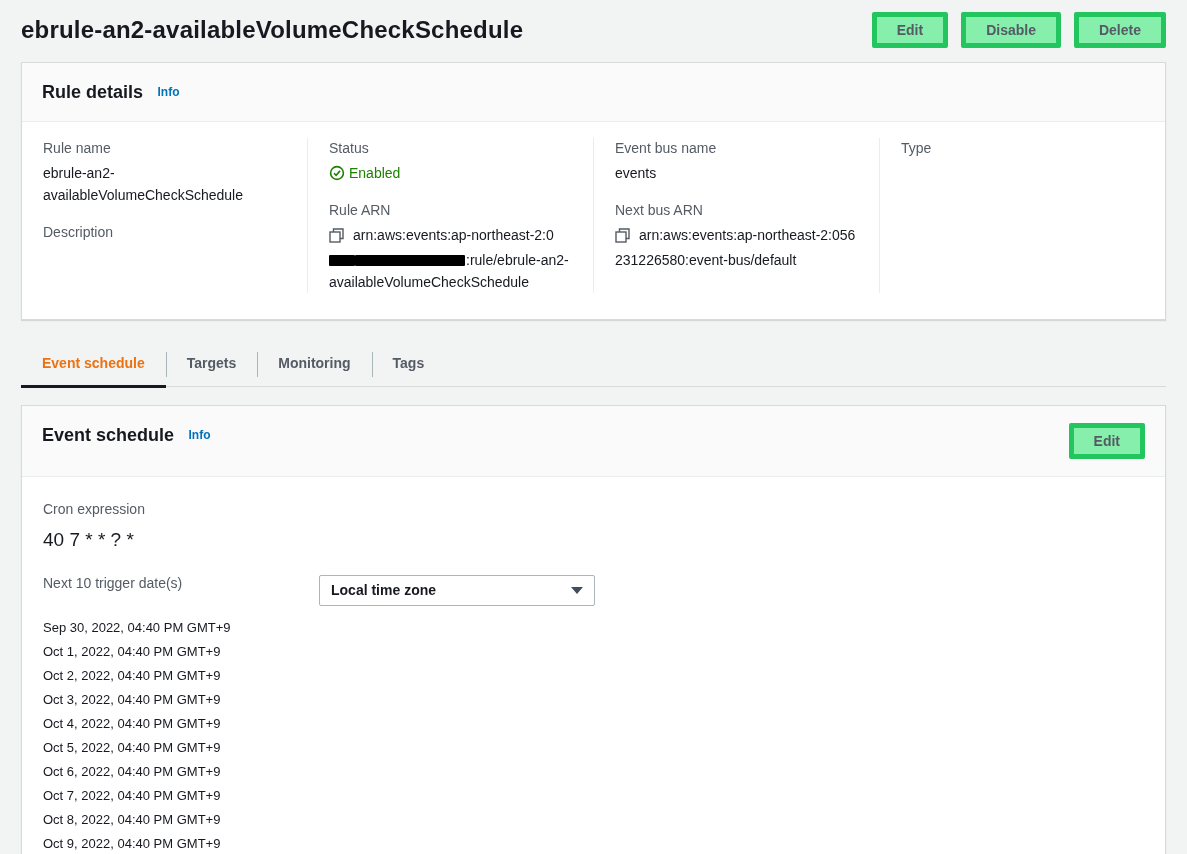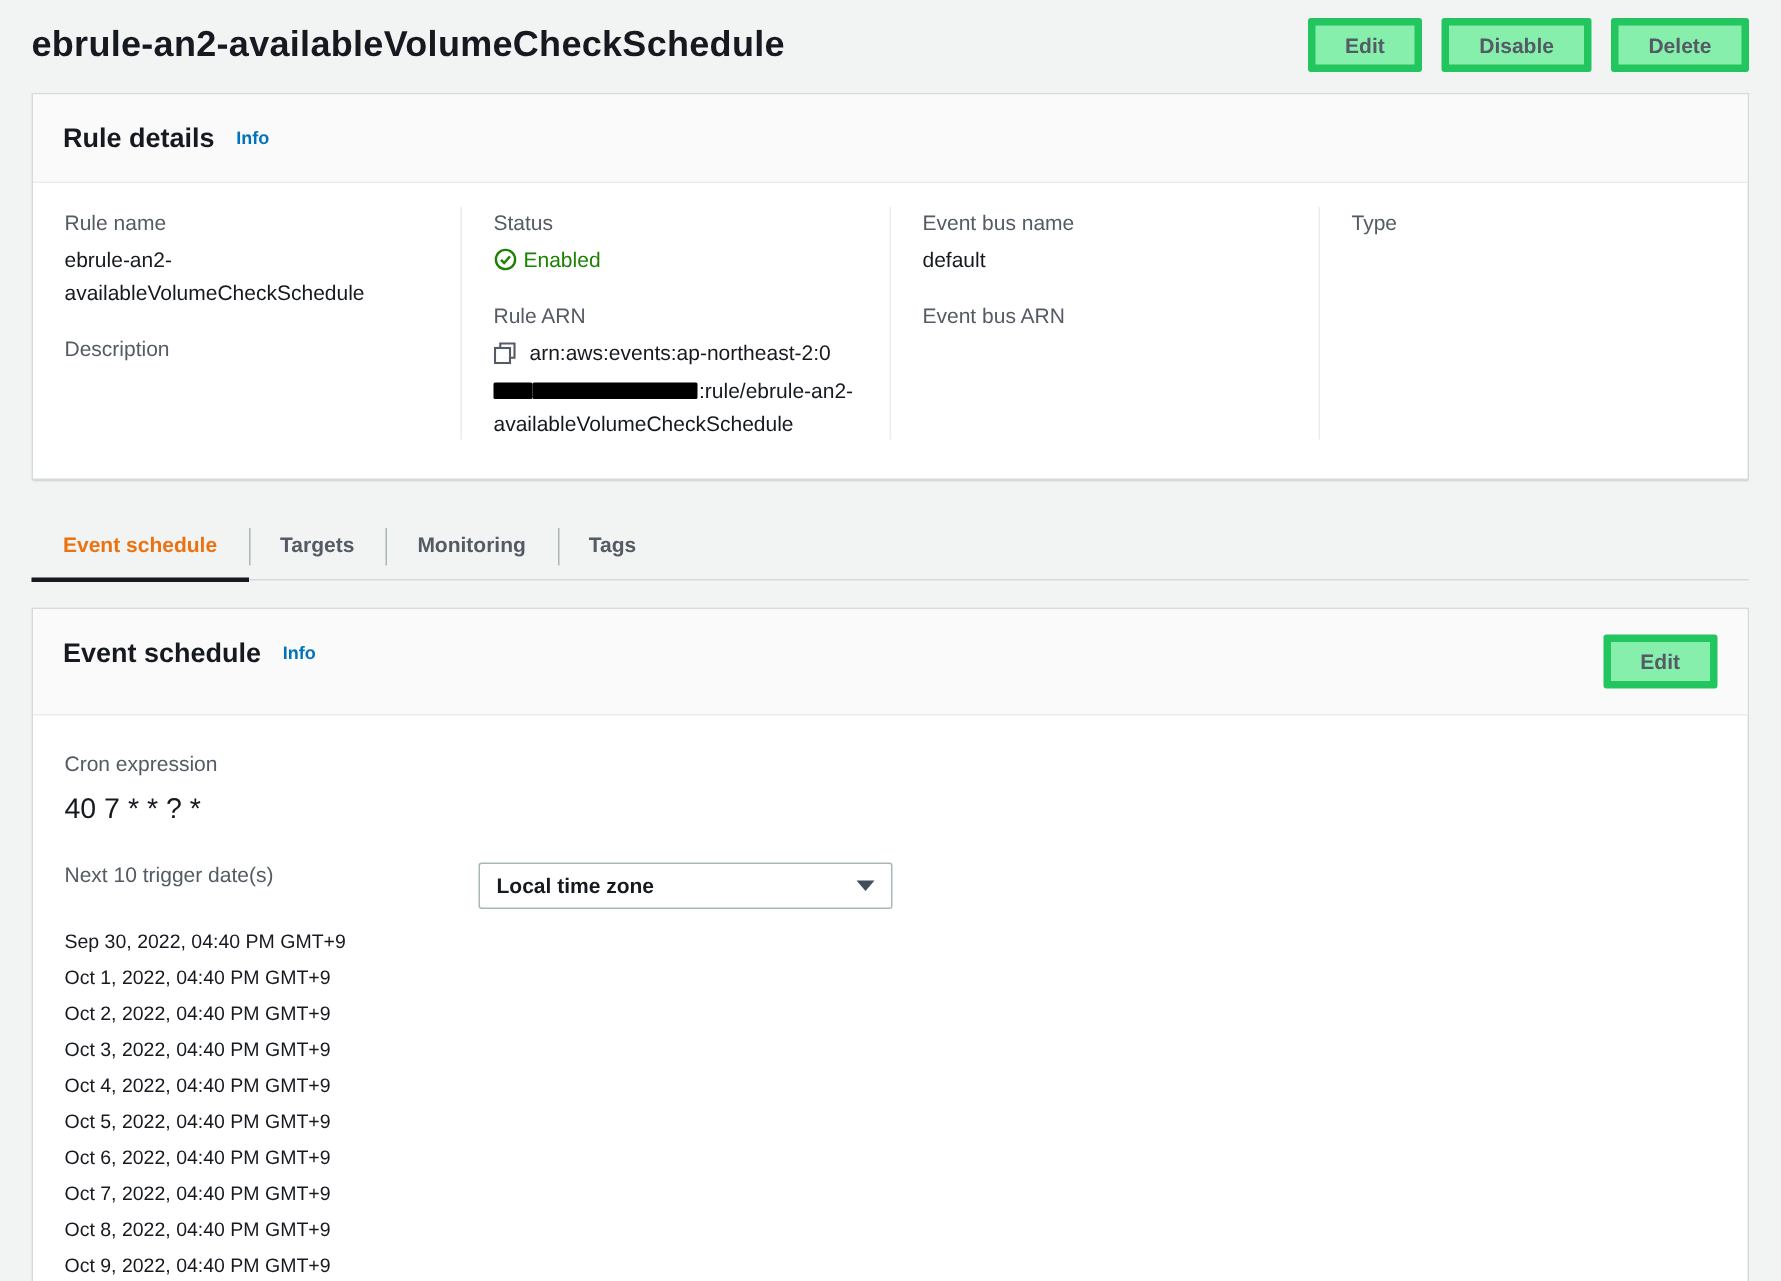--- a/index.html
+++ b/index.html
@@ -121,24 +121,28 @@
           <div class="value arn"><span class="copy-icon"><svg width="15" height="15" viewBox="0 0 15 15" fill="none">
                   <rect x="1" y="4" width="10" height="10" stroke="#545b64" stroke-width="1.4"></rect>
                   <path d="M4.5 4 V1 H14 V10.5 H11" stroke="#545b64" stroke-width="1.4" fill="none"></path>
                 </svg></span><span>arn:aws:events:ap-northeast-2:0</span><span class="redact redact-sm"></span><span class="redact redact-lg"></span><span>:rule/ebrule-an2-availableVolumeCheckSchedule</span></div>
         </div>
       </div>
 
       <div class="col">
         <div class="field">
           <div class="label">Event bus name</div>
-          <div class="value">default</div>
+          <div class="value">events</div>
         </div>
         <div class="field">
-          <div class="label">Event bus ARN</div>
+          <div class="label">Next bus ARN</div>
+          <div class="value arn"><span class="copy-icon"><svg width="15" height="15" viewBox="0 0 15 15" fill="none">
+                  <rect x="1" y="4" width="10" height="10" stroke="#545b64" stroke-width="1.4"></rect>
+                  <path d="M4.5 4 V1 H14 V10.5 H11" stroke="#545b64" stroke-width="1.4" fill="none"></path>
+                </svg></span><span>arn:aws:events:ap-northeast-2:056231226580:event-bus/default</span></div>
         </div>
       </div>
 
       <div class="col">
         <div class="field">
           <div class="label">Type</div>
         </div>
       </div>
 
     </div>

